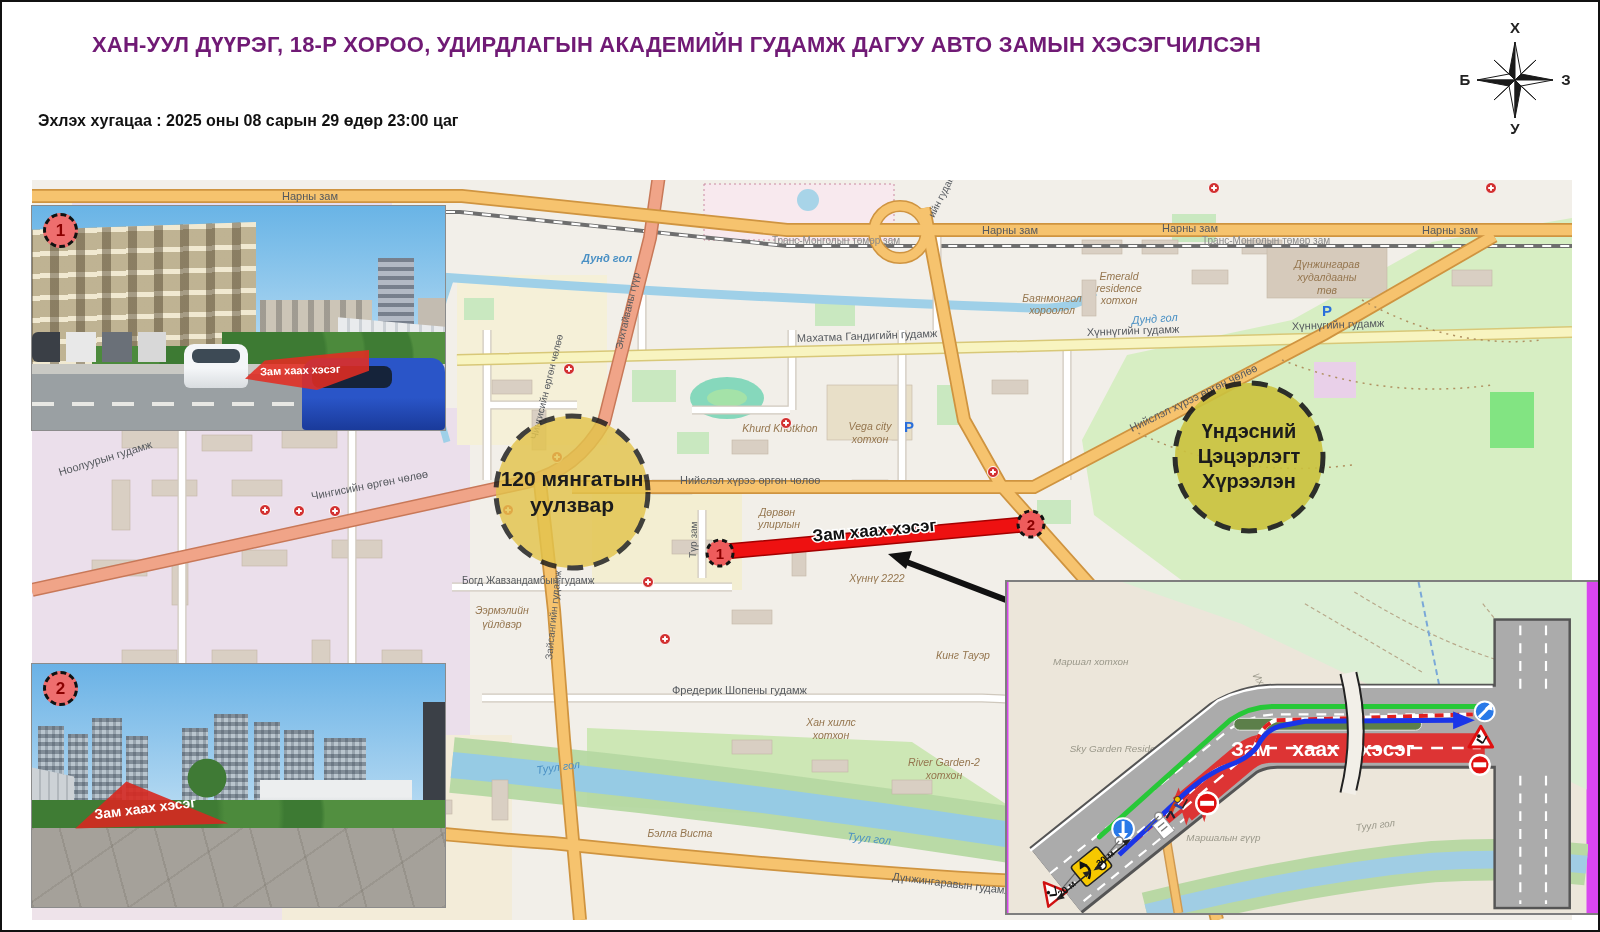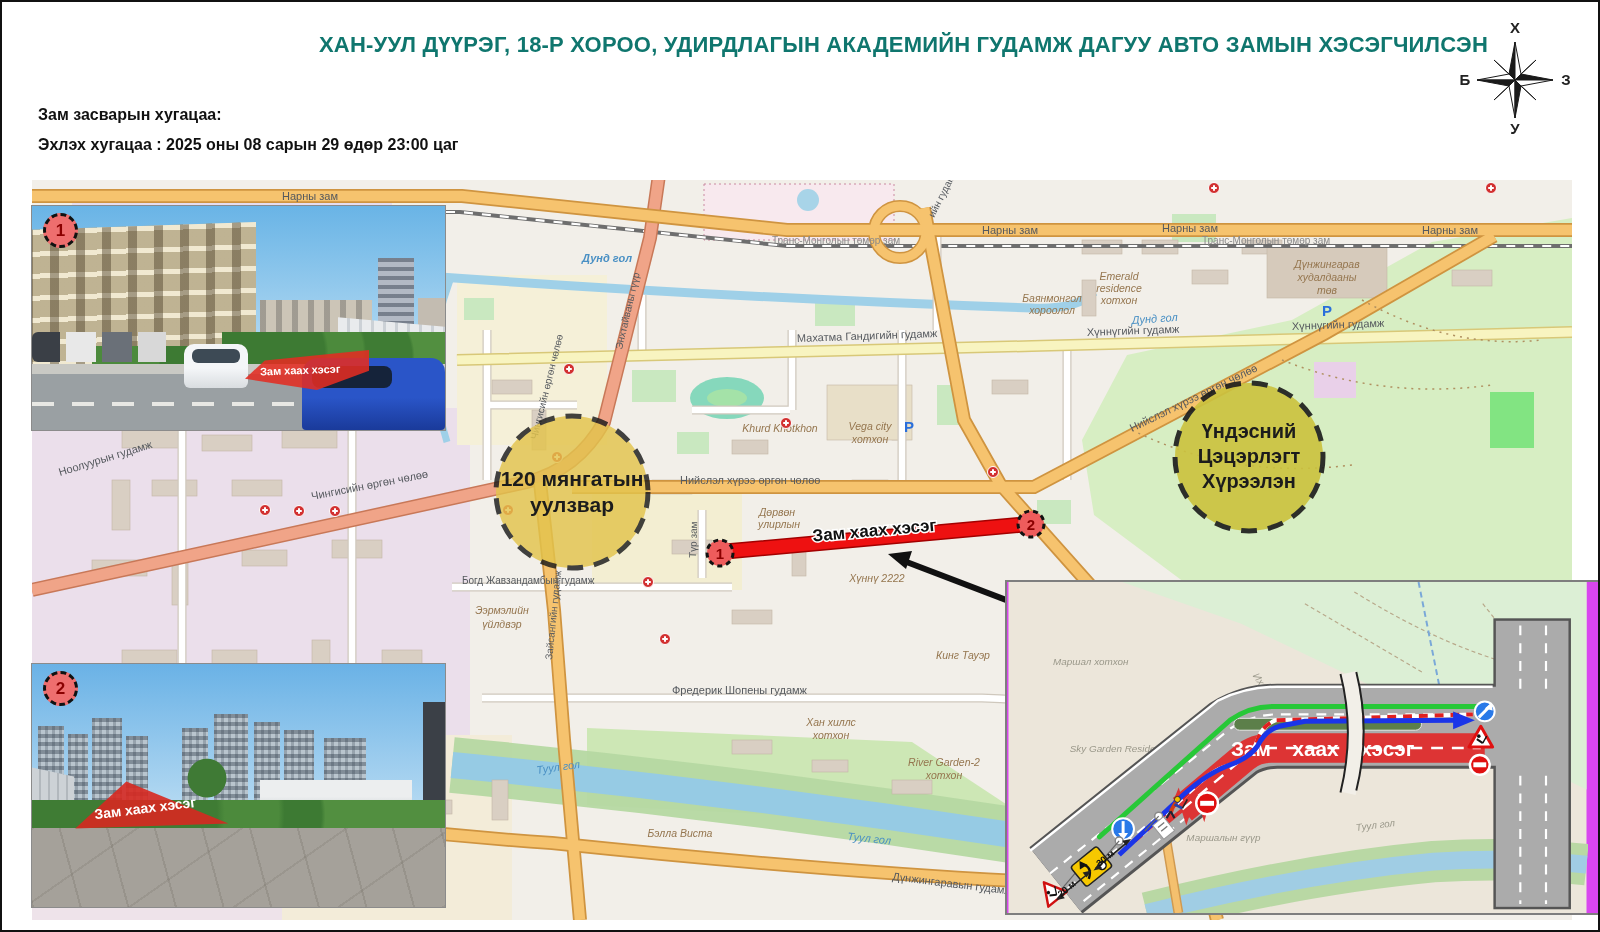--- a/index.html
+++ b/index.html
@@ -1,19 +1,19 @@
 <!DOCTYPE html>
 <html><head>
 <meta charset="utf-8">
 <style>
   html,body{margin:0;padding:0;background:#fff;}
   .frame{position:relative;width:1600px;height:932px;background:#fff;border:2px solid #111;
          box-sizing:border-box;font-family:"Liberation Sans",sans-serif;overflow:hidden;}
-  .title{position:absolute;left:90px;right:110px;top:26px;text-align:right;font-weight:bold;
-         font-size:22px;line-height:1.5;color:#0f766e;letter-spacing:.2px;}
+  .title{position:absolute;left:90px;right:110px;top:26px;text-align:left;font-weight:bold;
+         font-size:22px;line-height:1.5;color:#701a75;letter-spacing:.2px;}
   .sched{position:absolute;left:36px;top:104px;font-size:16px;color:#111;}
   .sched .h{font-weight:bold;margin-bottom:12px;}
   .sched .l{margin-top:6px;font-weight:bold;}
   .compass{position:absolute;left:1448px;top:16px;width:130px;height:120px;}
   .map{position:absolute;left:30px;top:178px;width:1540px;height:740px;}
   .map svg{display:block;}
   
   .lbl{font-family:"Liberation Sans",sans-serif;font-size:11px;fill:#55595e;}
   .lbl-sm{font-size:10px;}
   .lbl-w{font-family:"Liberation Sans",sans-serif;font-size:11px;fill:#4a90c4;font-style:italic;}
@@ -96,21 +96,20 @@
 </head>
 <body>
 
 <div class="frame">
 
   <div class="title">
     <div>ХАН-УУЛ ДҮҮРЭГ, 18-Р ХОРОО, УДИРДЛАГЫН АКАДЕМИЙН ГУДАМЖ ДАГУУ АВТО ЗАМЫН ХЭСЭГЧИЛСЭН</div>
   </div>
 
   <div class="sched">
-    <div class="h">Зам засварын хугацаа:</div>
     <div class="l">Эхлэх хугацаа : 2025 оны 08 сарын 29 өдөр 23:00 цаг</div>
   </div>
 
   <svg class="compass" viewBox="0 0 130 120">
     <g stroke="#1a1a1a" stroke-width="1">
       <polygon points="65,24 59,56 65,62" fill="#1a1a1a"></polygon>
         <polygon points="65,24 71,56 65,62" fill="#fff"></polygon>
       <polygon points="65,100 59,68 65,62" fill="#fff"></polygon>
         <polygon points="65,100 71,68 65,62" fill="#1a1a1a"></polygon>
       <polygon points="27,62 59,56 65,62" fill="#fff"></polygon>

